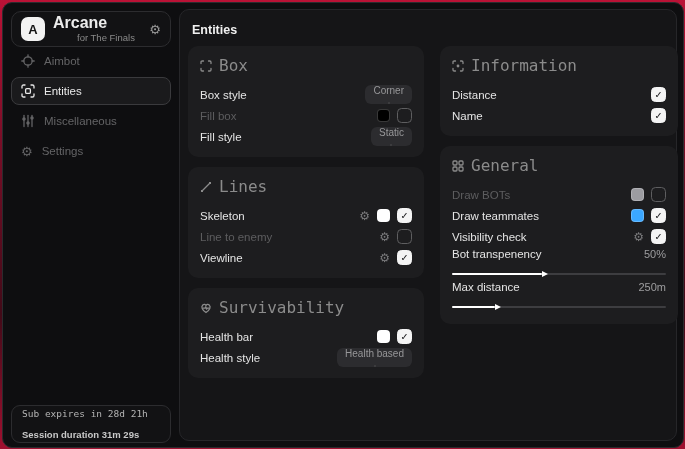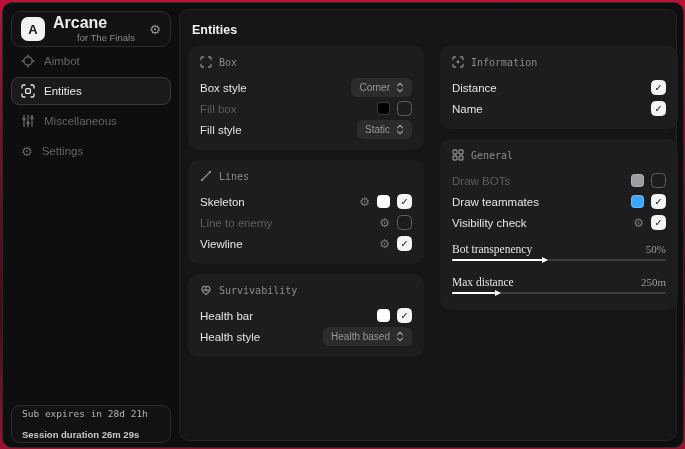--- a/index.html
+++ b/index.html
@@ -48,42 +48,42 @@
     position:absolute; left:176px; top:6px; right:6px; bottom:6px;
     background:#151517; border:1px solid #262629; border-radius:10px;
   }
   .main-title { position:absolute; top:13px; left:12px; font-size:12.5px; font-weight:bold; color:#f0f0f0; }
   .col { position:absolute; top:36px; display:flex; flex-direction:column; gap:10px; }
   .col-left { left:8px; width:236px; }
   .col-right { left:260px; width:238px; }
   .card { background:#1d1d1f; border-radius:10px; padding:10px 12px 10px; }
   .card-header {
     display:flex; align-items:center; gap:7px; margin-bottom:9px;
-    font-family:"DejaVu Sans Mono",monospace; font-size:10px; color:#8b8b8b;
+    font-family:"DejaVu Sans Mono",monospace; font-size:16px; color:#8b8b8b;
   }
   .card-header svg { width:12px; height:12px; display:block; }
   .row { display:flex; align-items:center; justify-content:space-between; height:21px; }
   .row-label { font-size:11.5px; color:#e4e4e4; }
   .row-label.dim { color:#5d5d5f; }
   .controls { display:flex; align-items:center; gap:7px; }
   .swatch { width:13px; height:13px; border-radius:4px; border:1px solid rgba(255,255,255,0.22); cursor:pointer; }
   .checkbox {
     width:15px; height:15px; border-radius:4.5px; border:1.5px solid #5e5e60;
     display:flex; align-items:center; justify-content:center; cursor:pointer;
   }
   .checkbox.checked { background:#f4f4f4; border-color:#f4f4f4; }
   .checkbox.checked::after { content:"✓"; font-family:"DejaVu Sans",sans-serif; color:#1a1a1c; font-size:9.5px; font-weight:bold; }
   .gear-mini { color:#7a7a7c; font-family:"DejaVu Sans",sans-serif; font-size:12px; line-height:1; cursor:pointer; }
   .dropdown {
     display:flex; align-items:center; gap:6px; background:#2c2c2f; border-radius:6px;
-    height:19px; padding:0 8px; color:#979799; font-size:10px; cursor:pointer;
+    height:19px; padding:0 8px; color:#979799; font-size:10px; cursor:pointer;flex-direction:column;
   }
   .dropdown svg { width:8px; height:11px; display:block; }
   .slider-block { margin-top:1px; }
-  .slider-head { display:flex; align-items:flex-end; justify-content:space-between; height:21px;font-family:Liberation Serif, serif; }
+  .slider-head { display:flex; align-items:flex-start; justify-content:space-between; height:21px; }
   .slider-value { font-size:11px; color:#9d9d9f; }
   .slider-track { position:relative; height:2px; background:#3d3d40; border-radius:1px; margin:4px 0 6px; cursor:pointer; }
   .slider-fill { position:absolute; left:0; top:0; height:2px; background:#ffffff; border-radius:1px; }
   .slider-thumb {
     position:absolute; right:-6px; top:50%; transform:translateY(-50%);
     width:0; height:0; border-top:3.5px solid transparent; border-bottom:3.5px solid transparent; border-left:6px solid #fff;
   }
   svg { stroke:currentColor; fill:none; stroke-width:1.3; stroke-linecap:round; stroke-linejoin:round; }
 </style>
 </head>
@@ -136,21 +136,21 @@
         <span>Miscellaneous</span>
       </div>
       <div class="nav-item">
         <span class="gear-glyph">⚙</span>
         <span>Settings</span>
       </div>
     </div>
 
     <div class="footer-box">
       <span class="footer-line1">Sub expires in 28d 21h</span>
-      <span class="footer-line2">Session duration 26m 29s</span>
+      <span class="footer-line2">Session duration 31m 29s</span>
     </div>
   </div>
 
   <div class="main">
     <div class="main-title">Entities</div>
 
     <div class="col col-left">
 
       <div class="card">
         <div class="card-header">

